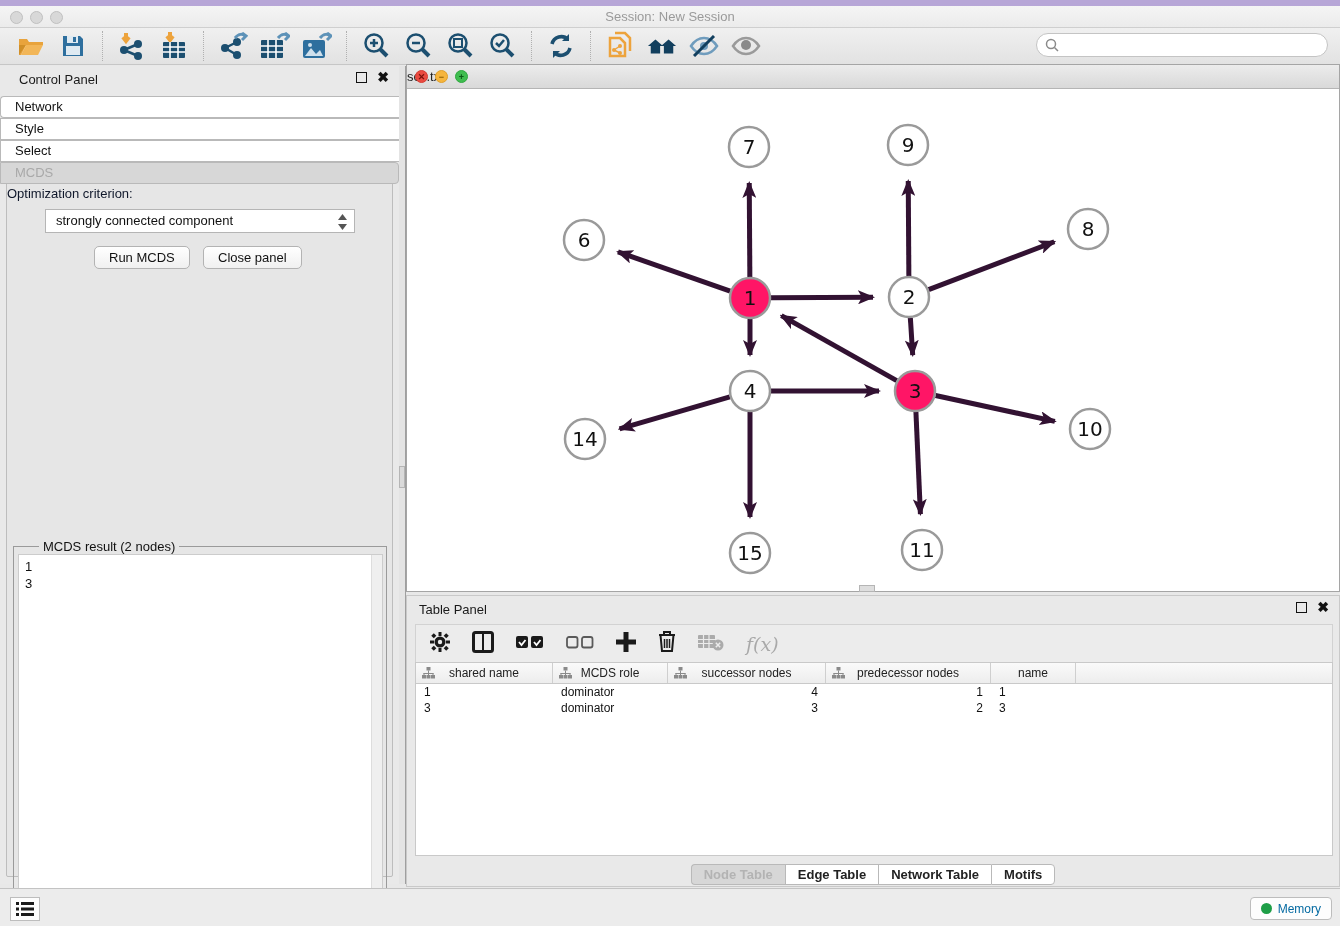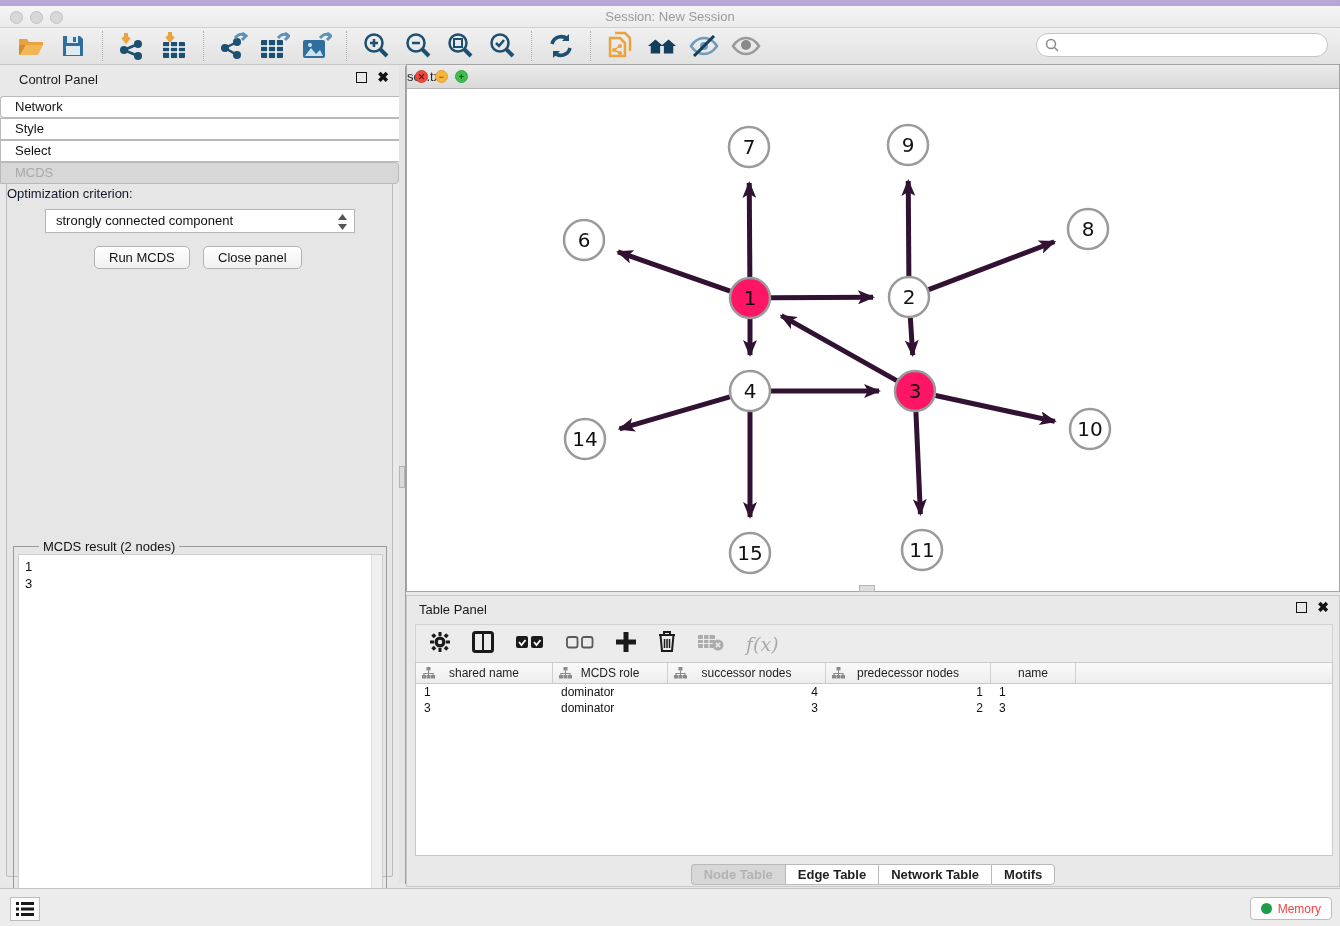--- a/index.html
+++ b/index.html
@@ -75,21 +75,21 @@
   .t-cell { padding:0 8px; line-height:16px; white-space:nowrap; }
   #tp-tabs { position:absolute; left:0; top:268px; width:100%; display:flex; justify-content:center; }
   .tp-tab { height:21px; line-height:19px; padding:0 12px; font-size:13px; font-weight:bold; background:#fff; border:1px solid #b9b9b9; border-right:none; color:#222; }
   .tp-tab:first-child { border-radius:4px 0 0 4px; }
   .tp-tab:last-child { border-right:1px solid #b9b9b9; border-radius:0 4px 4px 0; }
   .tp-tab.active { background:#d7d7d7; color:#b3b3b3; }
 
   
   #status-bar { left:0; top:888px; width:1340px; height:38px; background:#ececec; border-top:1px solid #c3c3c3; }
   #list-btn { position:absolute; left:10px; top:8px; width:30px; height:24px; background:#fdfdfd; border:1px solid #bdbdbd; display:flex; align-items:center; justify-content:center; }
-  #memory-btn { position:absolute; right:8px; top:8px; height:23px; background:#fdfdfd; border:1px solid #bdbdbd; border-radius:4px; display:flex; align-items:center; gap:6px; padding:0 10px; font-size:12px; color:#ef4444; }
+  #memory-btn { position:absolute; right:8px; top:8px; height:23px; background:#fdfdfd; border:1px solid #bdbdbd; border-radius:4px; display:flex; align-items:center; gap:6px; padding:0 10px; font-size:12px; color:#0369a1; }
   #memory-dot { width:11px; height:11px; border-radius:50%; background:#1e9e47; }
 </style>
 </head>
 <body>
 
 <div id="desktop-edge" class="abs"></div>
 <div id="titlebar" class="abs">
   <span class="dots">
     <span class="tl-dot"></span><span class="tl-dot"></span><span class="tl-dot"></span>
   </span>

